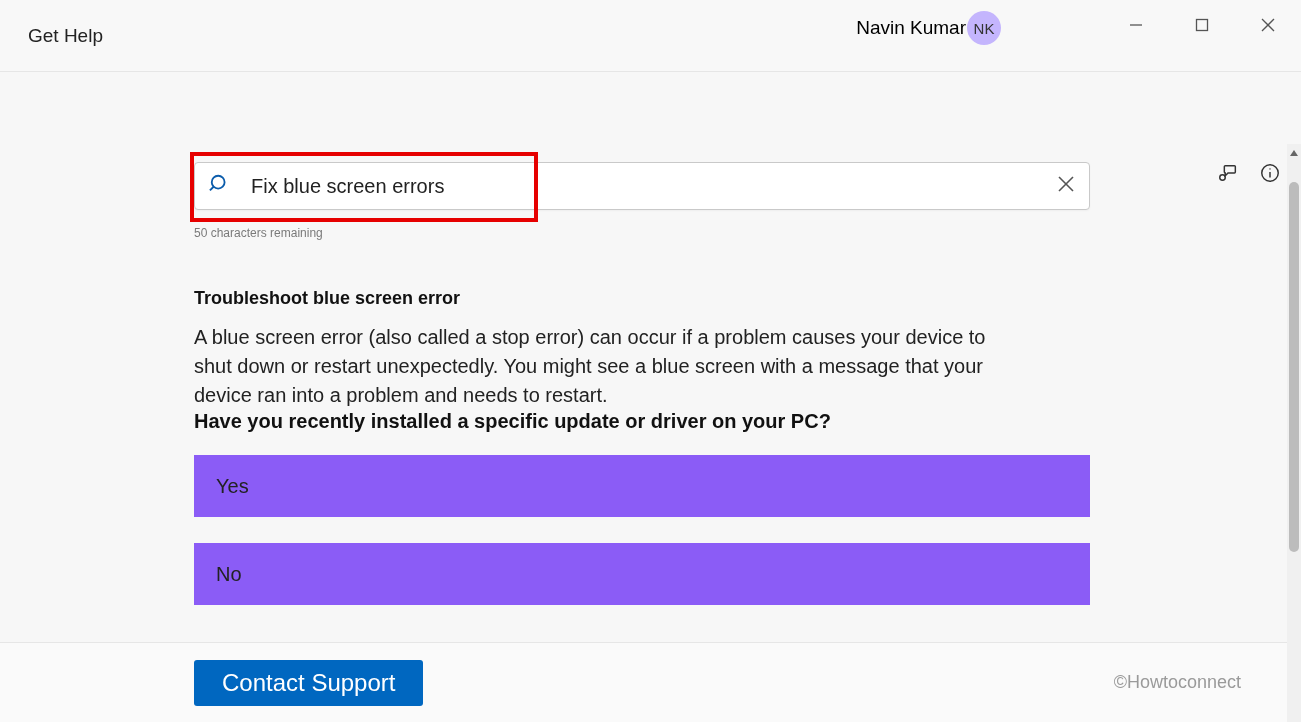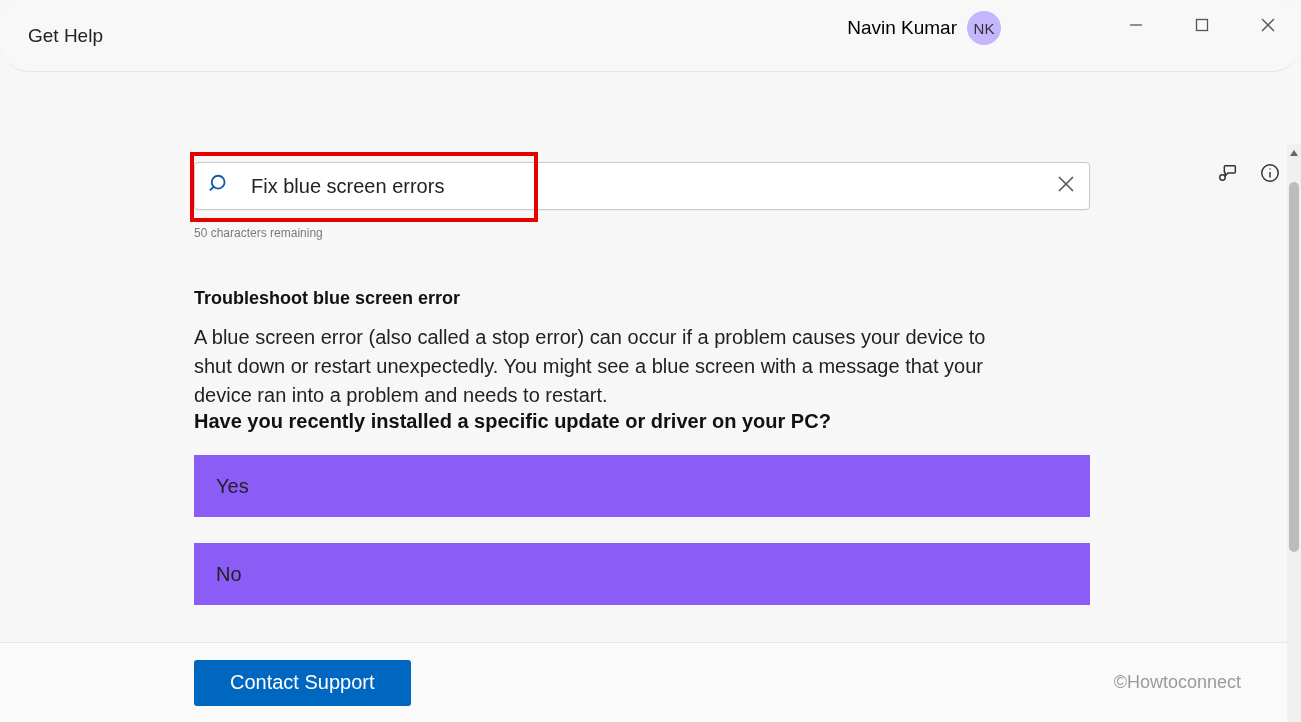--- a/index.html
+++ b/index.html
@@ -1,20 +1,20 @@
 <!DOCTYPE html>
 <html><head>
 <meta charset="utf-8">
 <style>
   * { box-sizing: border-box; margin: 0; padding: 0; }
   html, body { width: 1301px; height: 722px; font-family: "Segoe UI", Arial, sans-serif; background: #f7f7f7; color: #1a1a1a; overflow: hidden; }
   
-  .titlebar { height: 72px; border-bottom: 1px solid #e6e6e6; display: flex; align-items: center; padding-left: 28px; position: relative; background: #f8f8f8; border-radius: 29px; }
+  .titlebar { height: 72px; border-bottom: 1px solid #e6e6e6; display: flex; align-items: center; padding-left: 28px; position: relative; background: #f8f8f8; }
   .app-title { font-size: 19px; color: #222; }
-  .user-area { position: absolute; right: 300px; top: 0; height: 56px; display: flex; align-items: center; gap: 10px; }
+  .user-area { position: absolute; right: 300px; top: 0; height: 56px; display: flex; align-items: center; gap: 1px; }
   .user-name { font-size: 19px; color: #000; }
   .avatar { width: 34px; height: 34px; border-radius: 50%; background: #c4b5fd; display: flex; align-items: center; justify-content: center; font-size: 15px; color: #333; font-weight: 500; }
   .win-controls { position: absolute; right: 0; top: 0; height: 50px; display: flex; }
   .win-btn { width: 66px; height: 50px; display: flex; align-items: center; justify-content: center; }
   .win-btn svg { stroke: #555; }
   
   .topright-icons { position: absolute; right: 20px; top: 90px; display: flex; gap: 20px; align-items: center; }
   .topright-icons svg { stroke: #333; }
   
   .page { position: relative; height: calc(100% - 72px); }
@@ -28,21 +28,21 @@
   .char-remain { margin-top: 16px; font-size: 12px; color: #7a7a7a; }
   
   .article { margin-top: 48px; }
   .article h2 { font-size: 18px; font-weight: 600; color: #111; }
   .article p { margin-top: 14px; font-size: 20px; line-height: 1.45; color: #222; max-width: 820px; }
   .question { font-size: 20px; font-weight: 600; color: #111; }
   .choice { margin-top: 22px; width: 896px; height: 62px; background: #8b5cf6; display: flex; align-items: center; padding-left: 22px; font-size: 20px; color: #222; cursor: pointer; }
   .choice + .choice { margin-top: 26px; }
   
   .bottombar { position: absolute; left: 0; right: 0; bottom: 0; height: 80px; border-top: 1px solid #e6e6e6; background: #fafafa; display: flex; align-items: center; padding-left: 194px; padding-right: 60px; }
-  .contact-btn { background: #0067c0; color: #fff; border: none; height: 46px; padding: 0 36px; font-size: 20px; border-radius: 3px; cursor: pointer; }
+  .contact-btn { background: #0067c0; color: #fff; border: none; height: 46px; padding: 0 28px; font-size: 24px; border-radius: 3px; cursor: pointer; }
   .watermark { margin-left: auto; font-size: 18px; color: #9a9a9a; }
   
   .scroll-track { position: absolute; right: 0; top: 72px; bottom: 0; width: 14px; background: #f0f0f0; }
   .scroll-up-arrow { position: absolute; right: 0; top: 72px; width: 14px; height: 18px; display:flex; align-items:center; justify-content:center; }
   .scroll-thumb { position: absolute; right: 2px; top: 110px; width: 10px; height: 370px; background: #bcbcbc; border-radius: 5px; }
 </style>
 </head>
 <body>
 
 <div class="titlebar">

